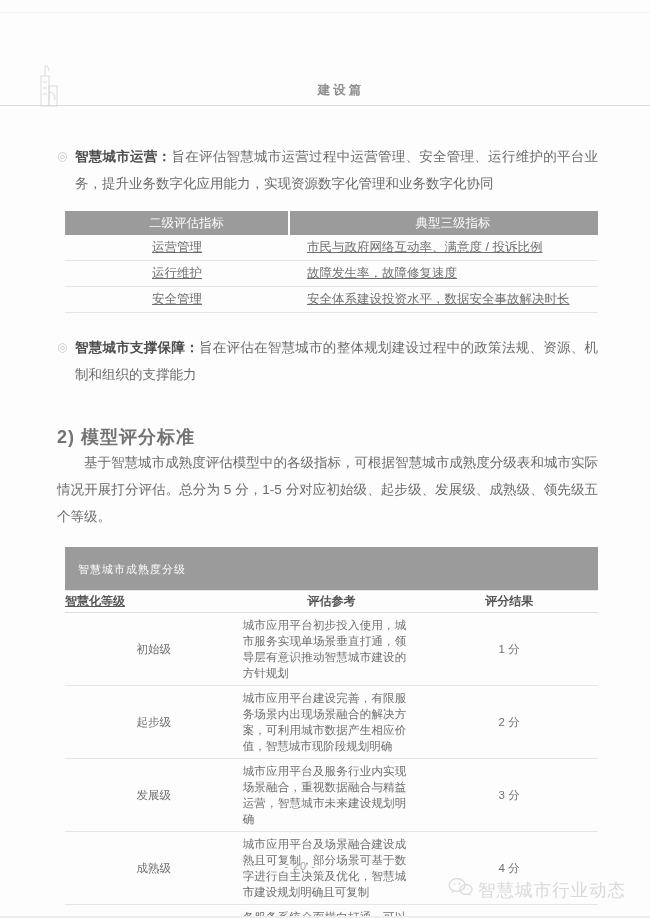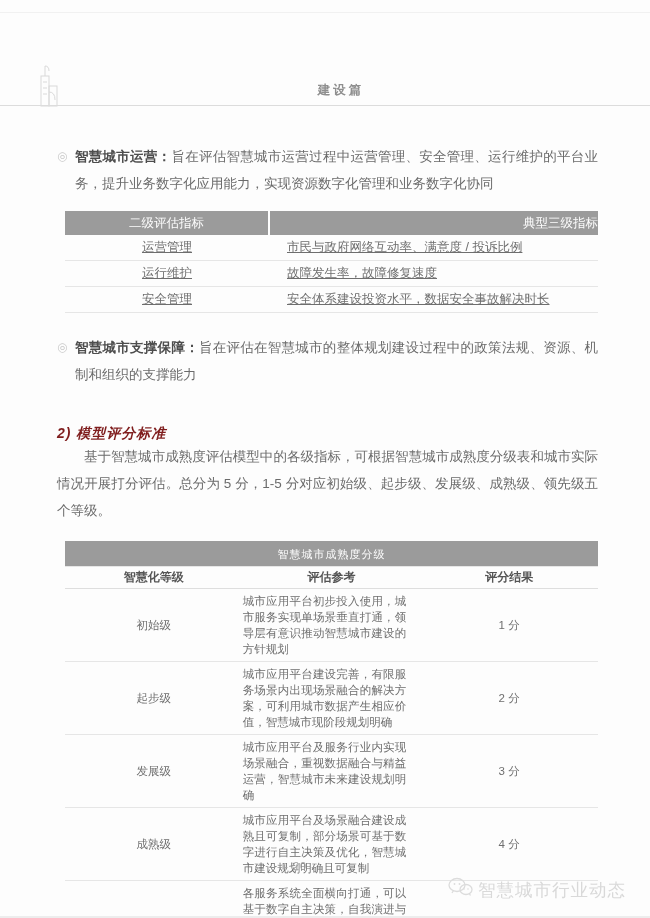--- a/index.html
+++ b/index.html
@@ -55,59 +55,58 @@
   .t1{
     width:533px;margin:14px 0 0 8px;
     font-size:12.5px;color:#6e6e6e;
     table-layout:fixed;
   }
   .t1 th{
     background:#9b9b9b;color:#fdfdfd;
     font-weight:normal;font-size:12.5px;
     height:24px;padding:0;
   }
-  .t1 th.c1{width:203px;text-align:center;border-right:2px solid #fdfdfd;}
-  .t1 th.c2{text-align:right;padding-left:18px;}
+  .t1 th.c1{width:203px;text-align:center;border-right:2px solid #fdfdfd;padding-left:20px;}
+  .t1 th.c2{text-align:center;padding-left:18px;}
   .t1 td{
     height:25px;padding:0;
     border-bottom:1px solid #e6e6e6;
     text-decoration:underline;
   }
   .t1 td.c1{text-align:center;color:#6e6e6e;}
   .t1 td.c2{padding-left:18px;}
   
   .sec-heading{
     margin:37px 0 0 0;
-    font-size:14px;font-weight:bold;color:#7f1d1d;
+    font-size:18px;font-weight:bold;color:#737373;
     letter-spacing:1px;
-    font-style:italic;
   }
   .sec-para{
     margin:0 0 0 0;
     font-size:13.5px;line-height:27px;color:#6b6b6b;
     text-indent:2em;text-align:justify;
   }
   
   .t2{
     width:533px;margin:17px 0 0 8px;
     font-size:11.5px;color:#6e6e6e;
     table-layout:fixed;
   }
   .t2 .title-bar td{
     background:#9b9b9b;color:#fdfdfd;
-    text-align:center;height:17px;font-size:11px;
-    letter-spacing:1px;padding:4px;
+    height:17px;font-size:11px;
+    letter-spacing:1px;padding:13px;
   }
   .t2 th{
     font-size:12px;color:#555;font-weight:bold;
     height:21px;padding:0;
     border-bottom:1px solid #dedede;
     background:#fdfdfd;
   }
-  .t2 th.c1{width:120px;text-align:center;}
+  .t2 th.c1{width:120px;text-align:left;text-decoration:underline;}
   .t2 th.c2{width:345px;text-align:center;}
   .t2 th.c3{width:68px;text-align:center;}
   .t2 td{
     padding:4px 0;
     border-bottom:1px solid #e6e6e6;
     line-height:16px;vertical-align:middle;
   }
   .t2 td.c1{text-align:center;}
   .t2 td.c2{text-align:justify;padding-right:14px;}
   .t2 td.c3{text-align:center;}

